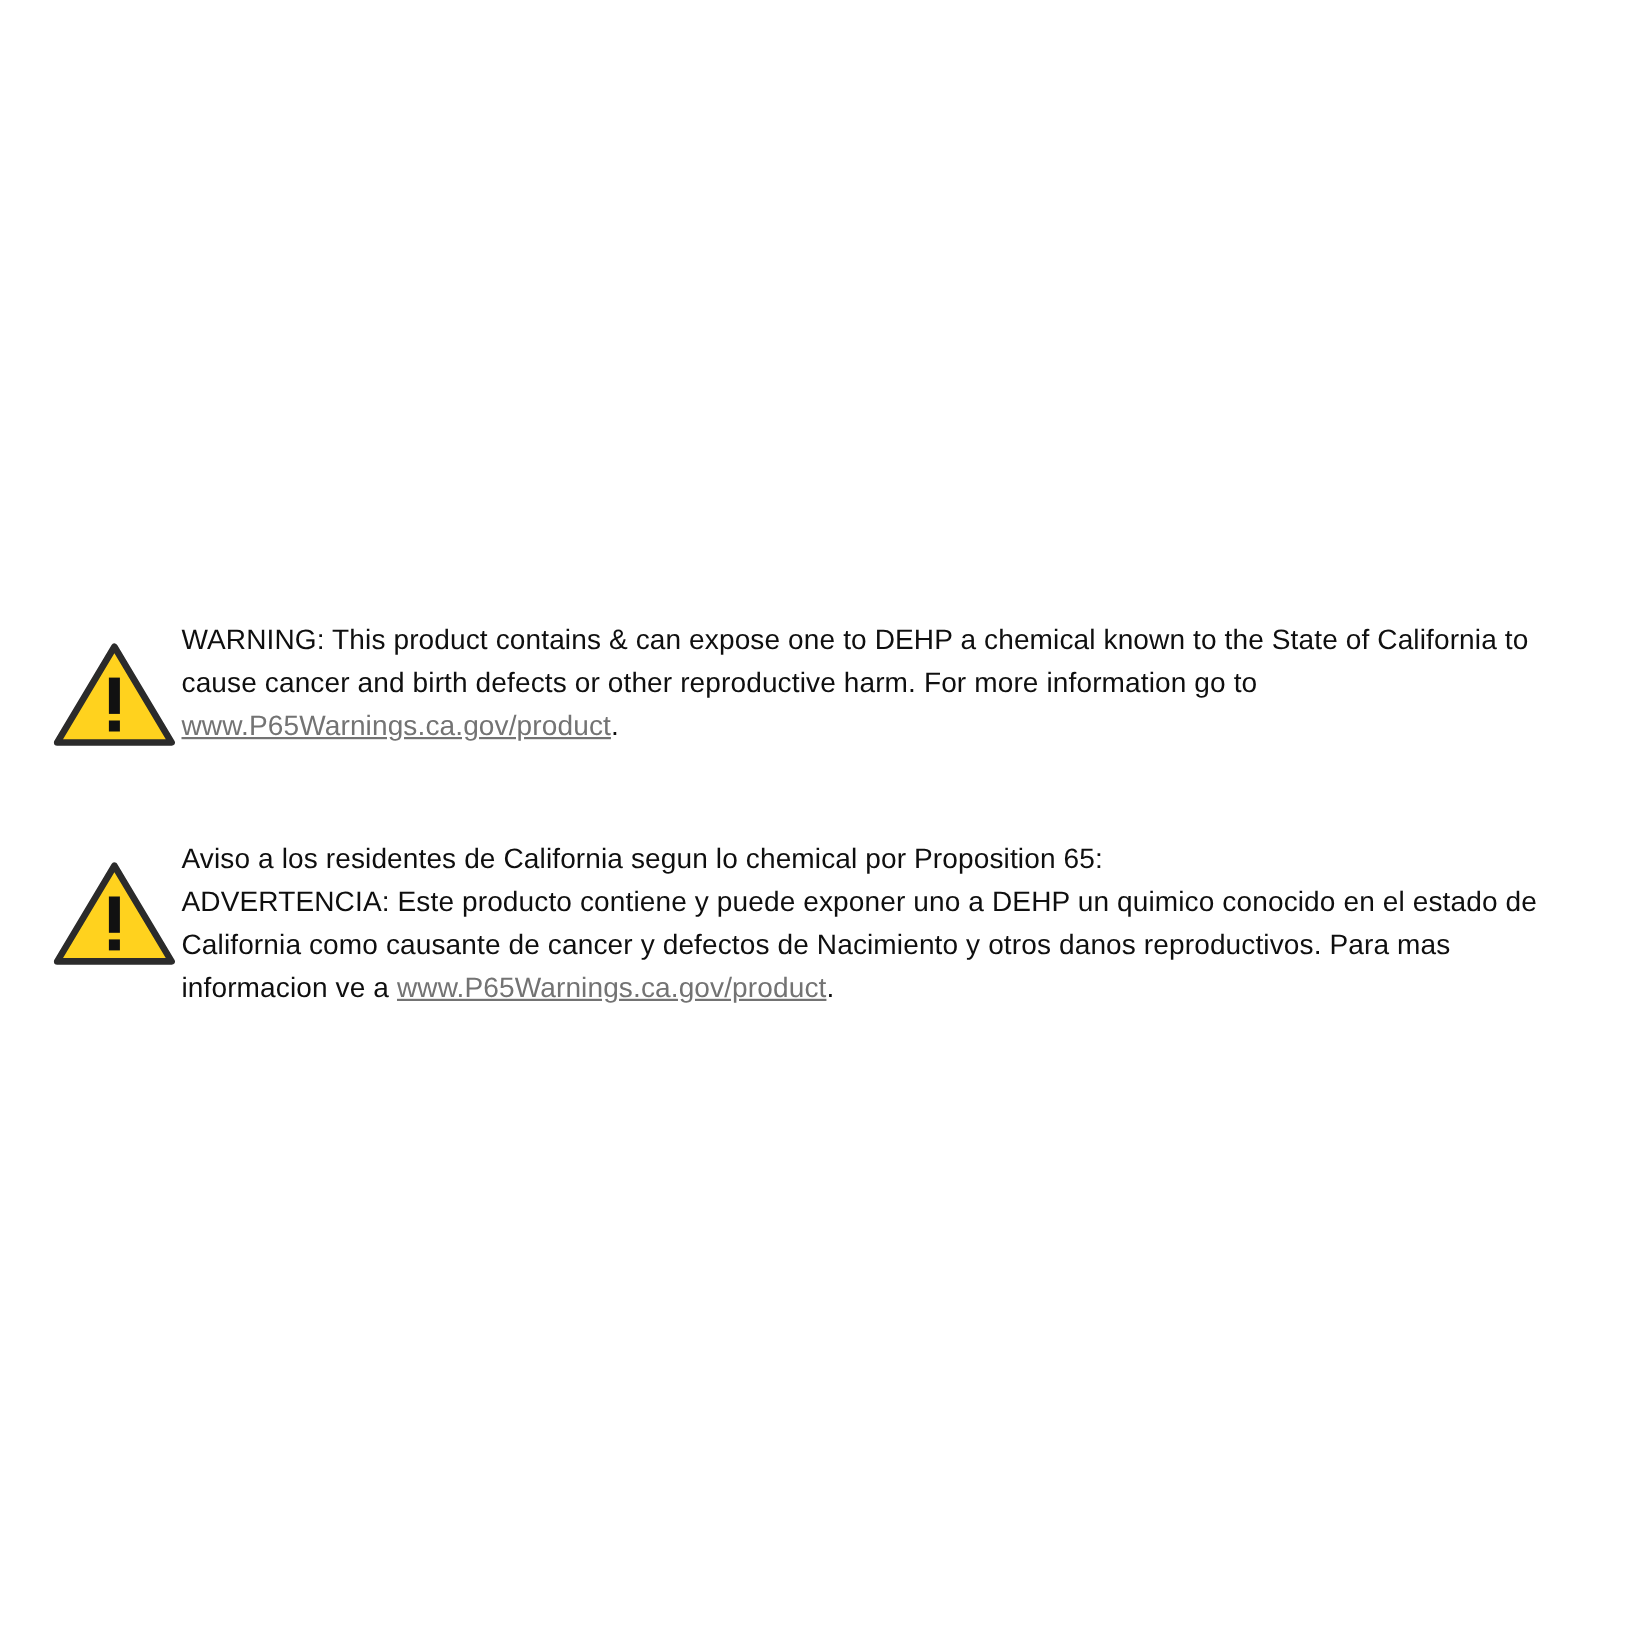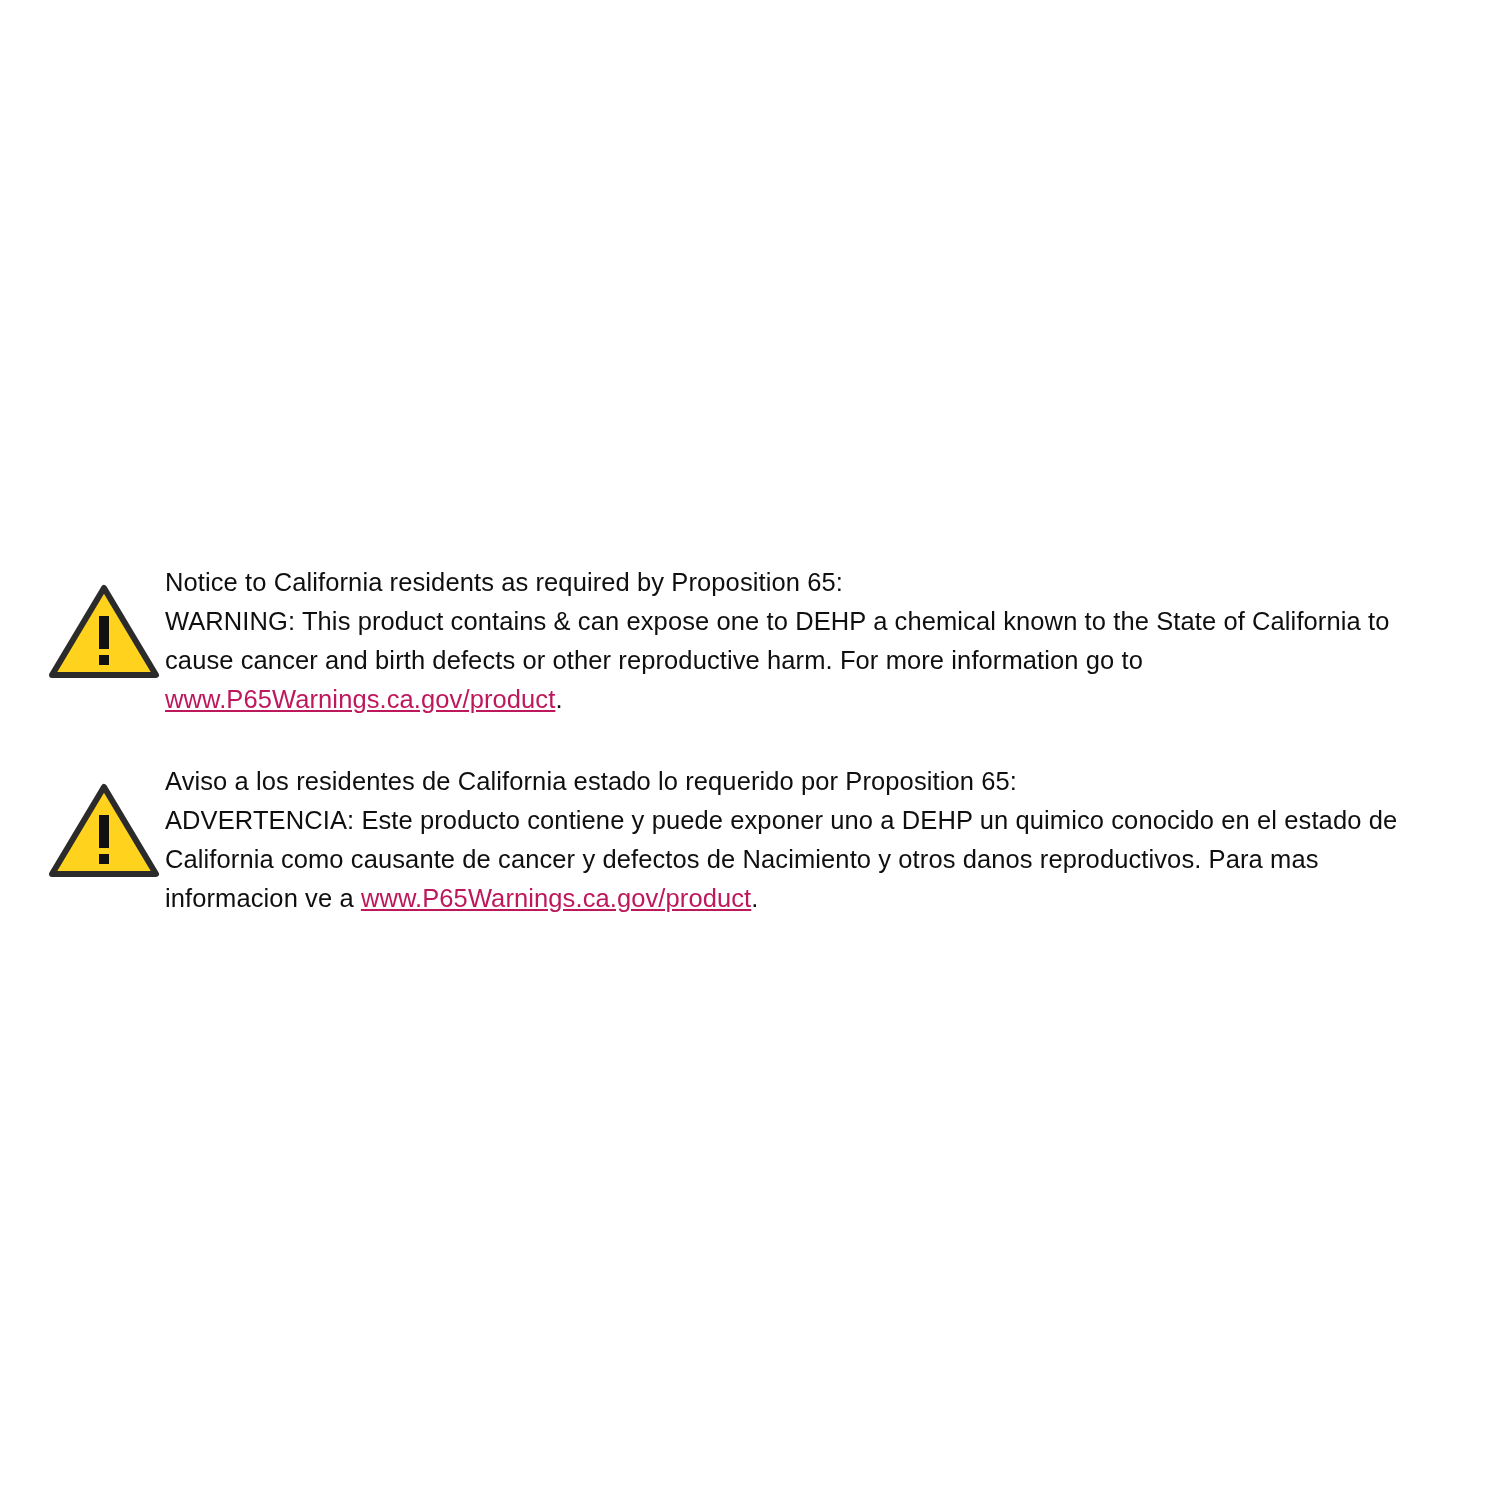--- a/index.html
+++ b/index.html
@@ -65,49 +65,48 @@
 
   .body-text {
     font-weight: 400;
   }
 
   .strong-label {
     font-weight: 400;
   }
 
   a.link {
-    color: #be185d;
+    color: #737373;
   }
 </style>
 </head>
 <body>
 
 <div id="warnings-wrap">
 
   <div class="warning-block block-1">
     <div class="icon-cell">
       <svg class="warn-triangle" width="112" height="97" viewBox="0 0 112 97">
         <polygon points="56,5 108,92 4,92" fill="#FFD21E" stroke="#2b2b2b" stroke-width="6" stroke-linejoin="round"></polygon>
         <rect x="51" y="33" width="10" height="33" fill="#111111"></rect>
         <rect x="51" y="72" width="10" height="10" fill="#111111"></rect>
       </svg>
     </div>
     <div class="text-cell">
-      <p class="lead">Notice to California residents as required by Proposition 65:</p>
       <p class="body-text"><span class="strong-label">WARNING</span><span class="strong-label">:</span><span> This product contains &amp; can expose one to DEHP a chemical known to the State of California to cause cancer and birth defects or other reproductive harm. For more information go to </span><a class="link" href="#">www.P65Warnings.ca.gov/product</a><span>.</span></p>
     </div>
   </div>
 
   <div class="warning-block block-2">
     <div class="icon-cell">
       <svg class="warn-triangle" width="112" height="97" viewBox="0 0 112 97">
         <polygon points="56,5 108,92 4,92" fill="#FFD21E" stroke="#2b2b2b" stroke-width="6" stroke-linejoin="round"></polygon>
         <rect x="51" y="33" width="10" height="33" fill="#111111"></rect>
         <rect x="51" y="72" width="10" height="10" fill="#111111"></rect>
       </svg>
     </div>
     <div class="text-cell">
-      <p class="lead">Aviso a los residentes de California estado lo requerido por Proposition 65:</p>
+      <p class="lead">Aviso a los residentes de California segun lo chemical por Proposition 65:</p>
       <p class="body-text"><span class="strong-label">ADVERTENCIA</span><span class="strong-label">:</span><span> Este producto contiene y puede exponer uno a DEHP un quimico conocido en el estado de California como causante de cancer y defectos de Nacimiento y otros danos reproductivos. Para mas informacion ve a </span><a class="link" href="#">www.P65Warnings.ca.gov/product</a><span>.</span></p>
     </div>
   </div>
 
 </div>
 
 </body></html>

